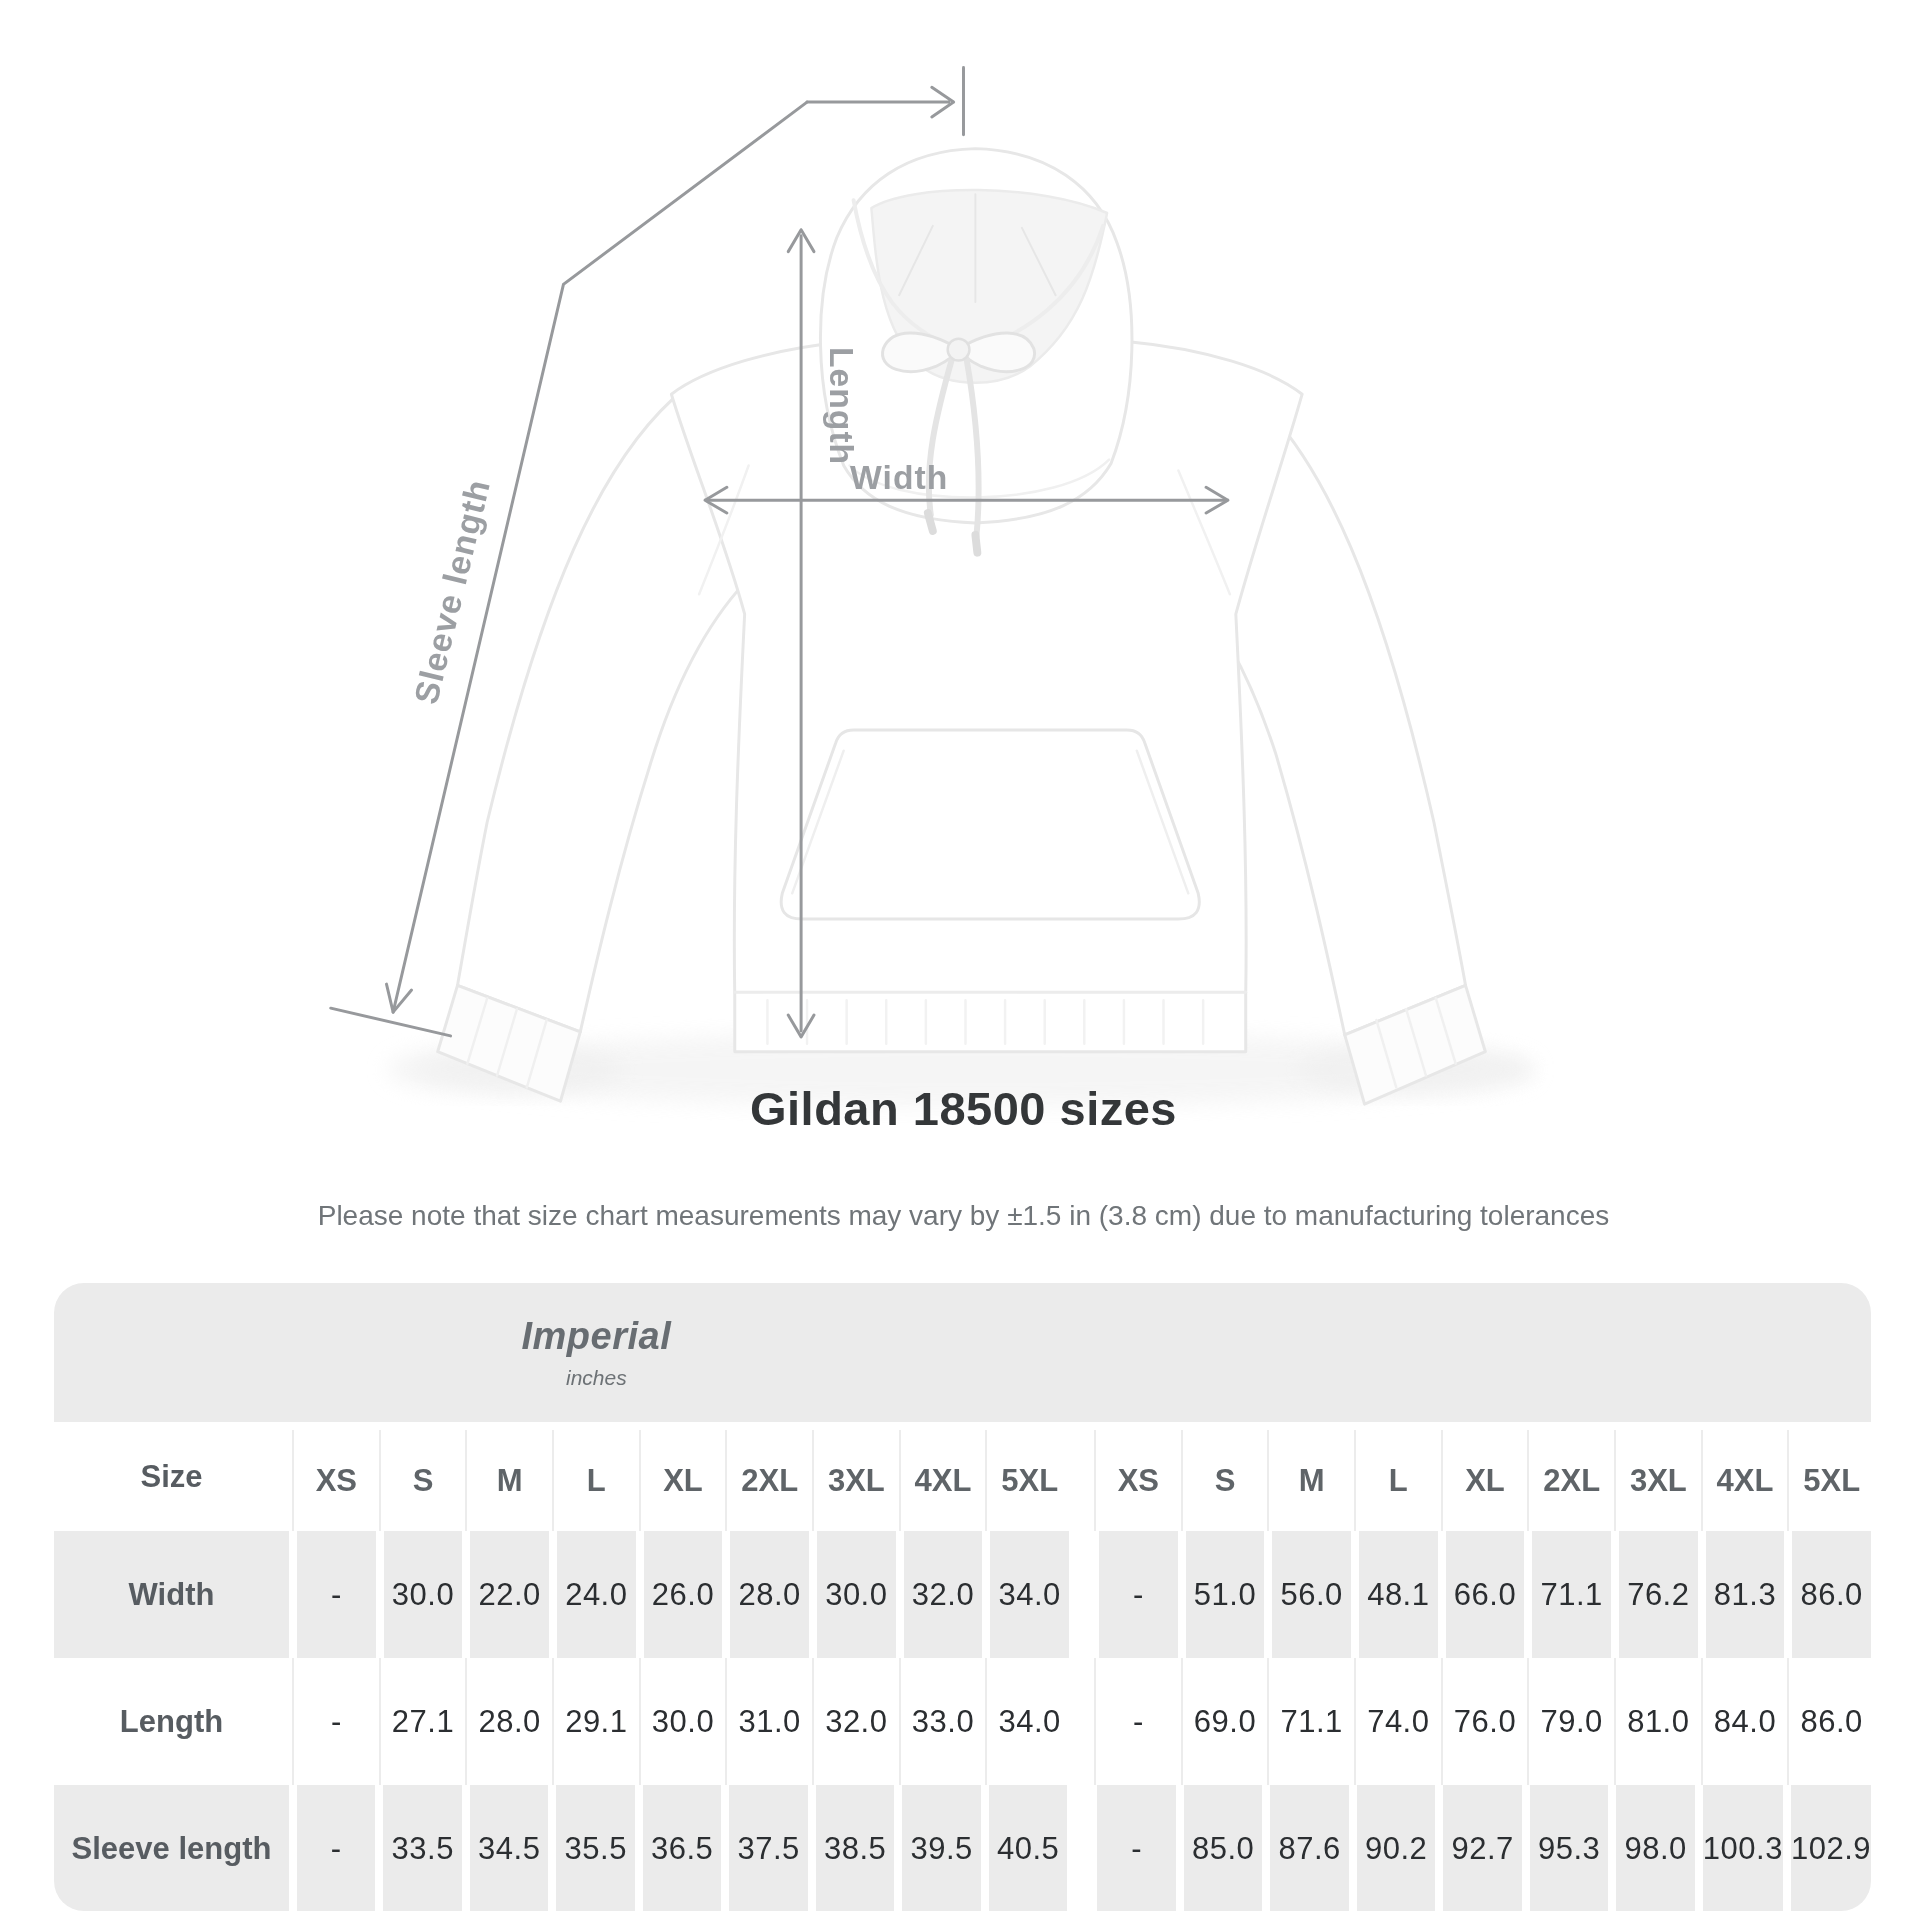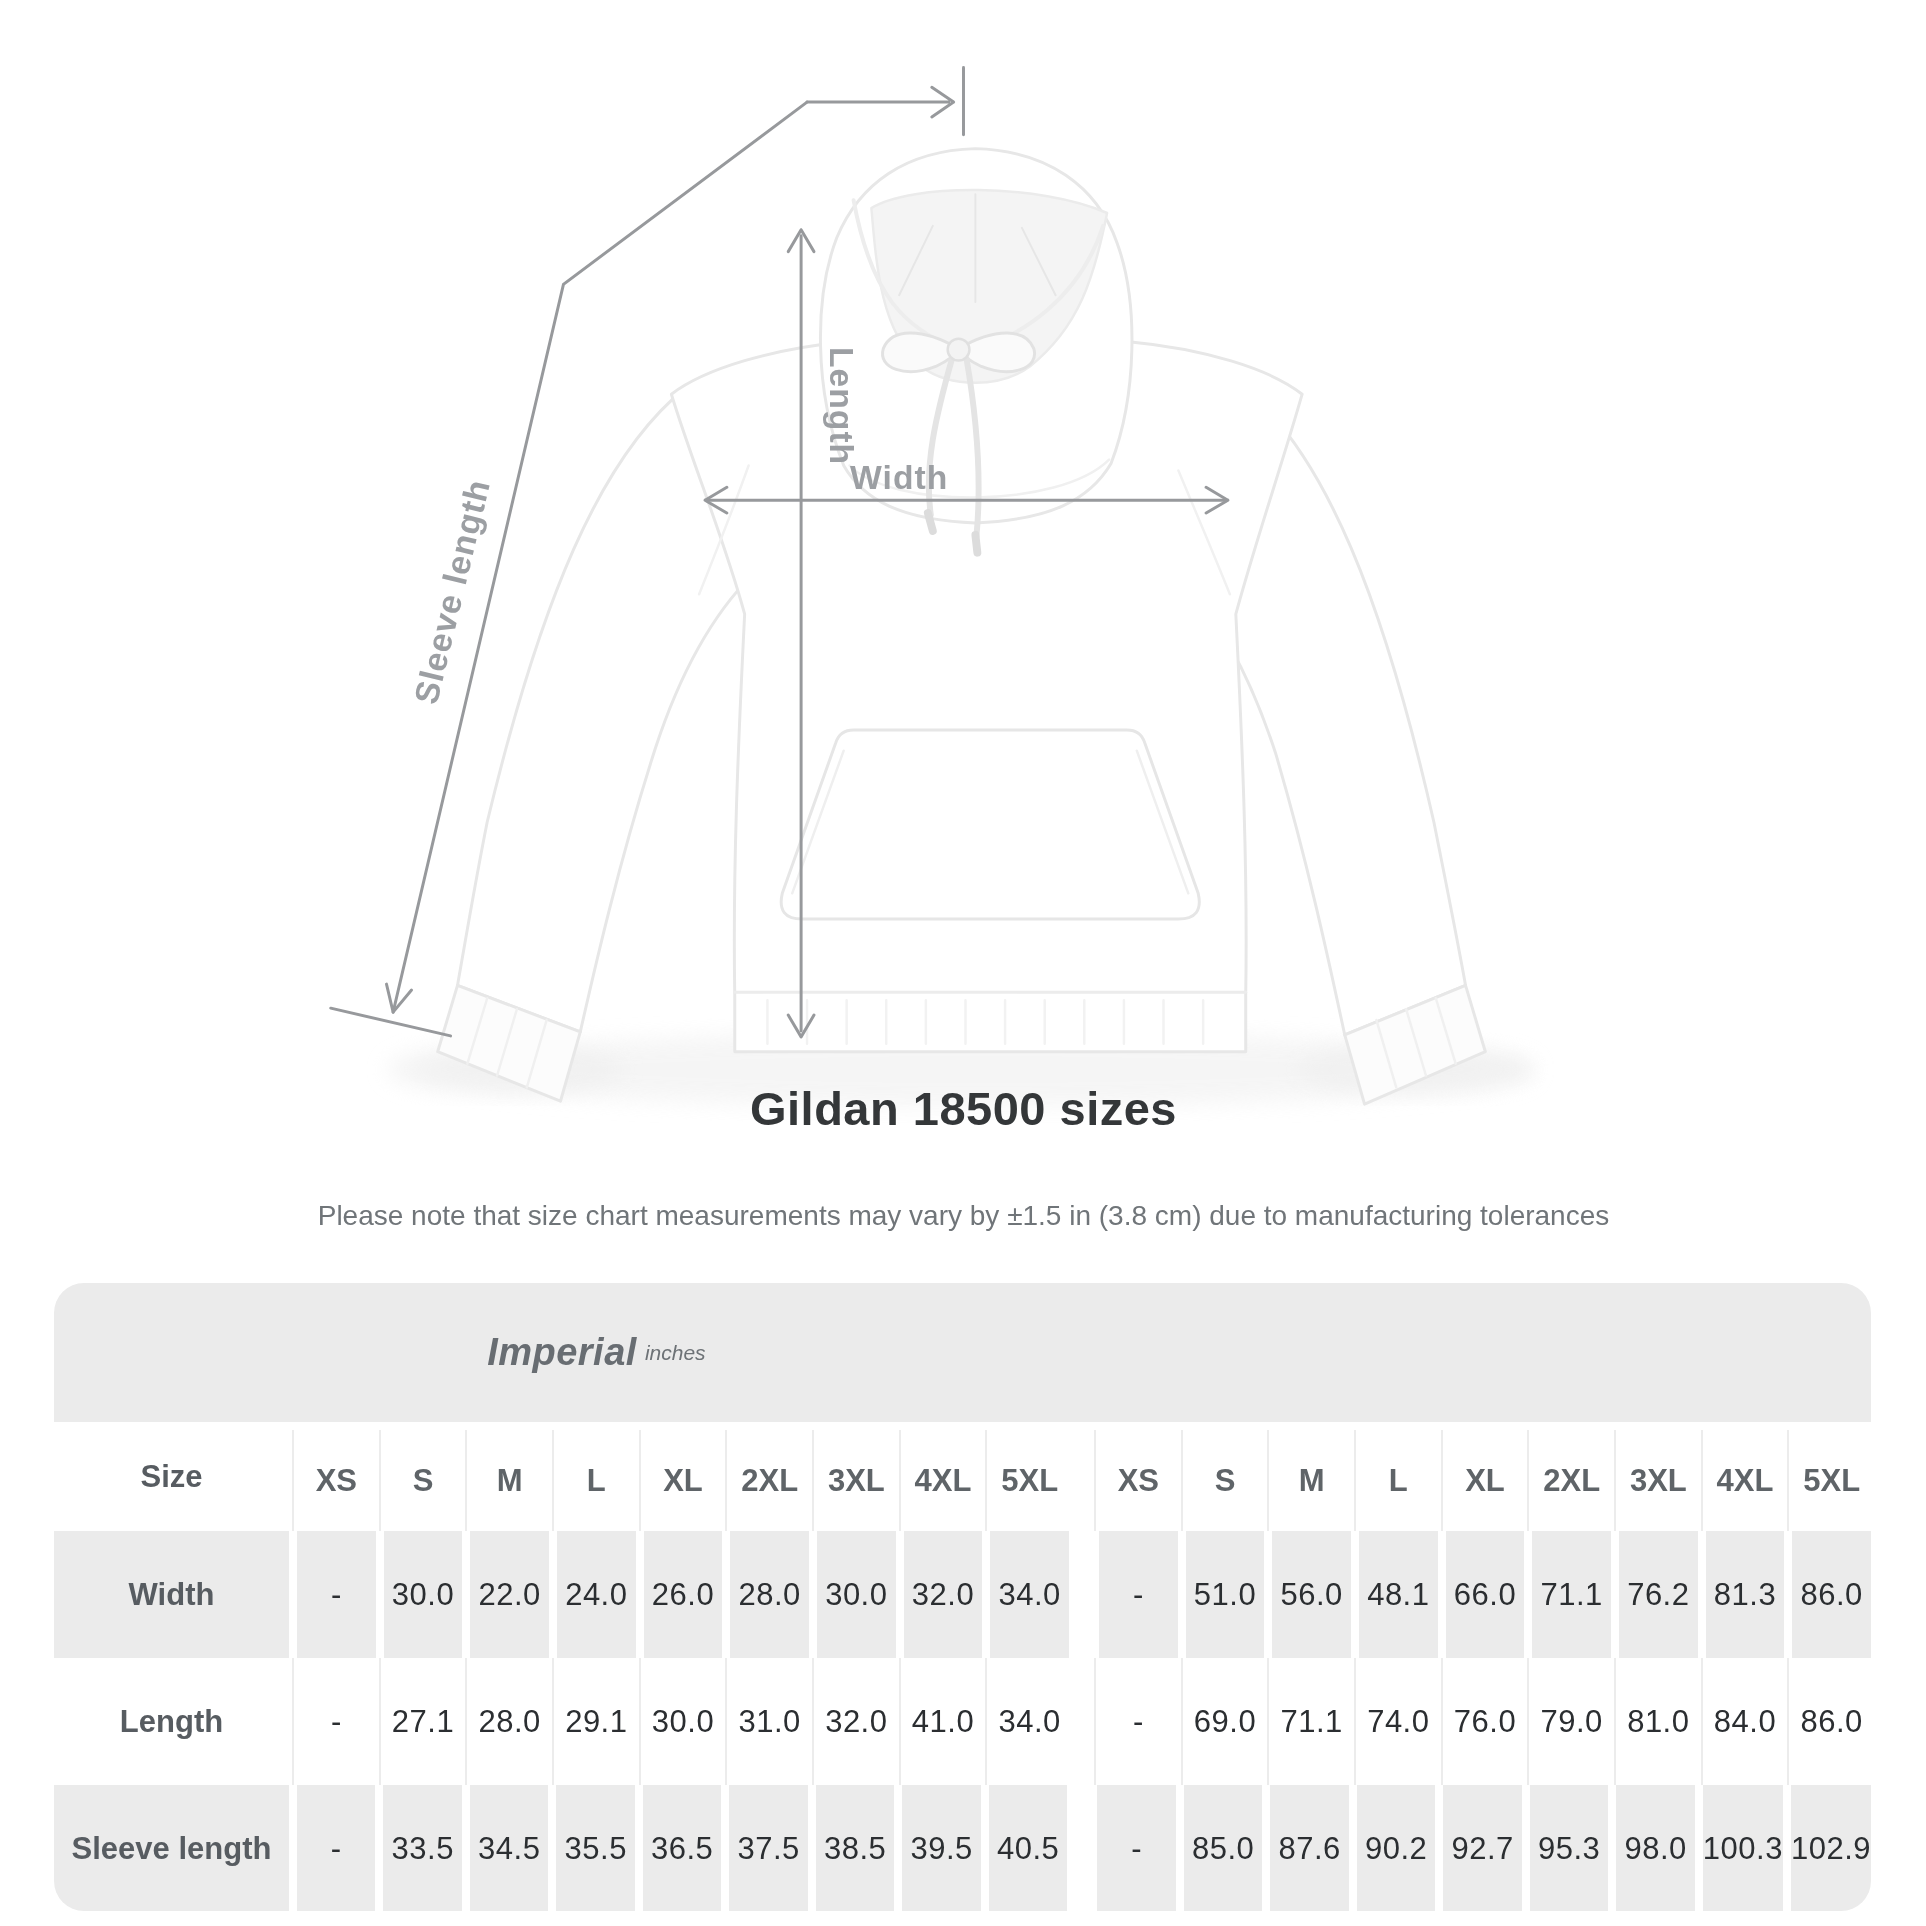--- a/index.html
+++ b/index.html
@@ -9,21 +9,21 @@
   
   #diagram{left:0;top:0;width:1927px;height:1238px;}
 
   
   #title{left:0;top:1081px;width:1927px;text-align:center;font-size:47px;font-weight:bold;color:#343739;letter-spacing:0.5px;}
   #subtitle{left:0;top:1200px;width:1927px;text-align:center;font-size:28px;color:#707579;}
 
   
   #sizetable{left:54px;top:1283px;width:1817px;height:628px;border-radius:30px;overflow:hidden;background:#ffffff;}
   .band{position:relative;height:139px;background:#ebebeb;}
-  .band .grp{position:absolute;top:0;height:100%;display:flex;flex-direction:row;justify-content:center;align-items:center;gap:8px;}
+  .band .grp{position:absolute;top:0;height:100%;display:flex;flex-direction:column;justify-content:center;align-items:center;gap:8px;}
   .band .g-imp{left:0;width:59.7%;}
   .band .g-met{left:59.7%;width:35.8%;}
   .band .gname{font-size:38px;font-weight:bold;font-style:italic;color:#686d72;letter-spacing:0.5px;}
   .band .gunit{font-size:21px;font-style:italic;color:#6d7276;}
 
   .trow{display:grid;grid-template-columns:235px repeat(9,1fr) 14px repeat(9,1fr);column-gap:8px;}
   .trow.th{height:109px;}
   .trow.tr{height:127px;}
   .cell{display:flex;align-items:center;justify-content:center;position:relative;background:transparent;}
   .trow.gray .cell{background:#ebebeb;}
@@ -177,21 +177,21 @@
 
   <div class="trow tr white">
     <div class="cell label">Length</div>
     <div class="cell v vl">-</div>
     <div class="cell v vl">27.1</div>
     <div class="cell v vl">28.0</div>
     <div class="cell v vl">29.1</div>
     <div class="cell v vl">30.0</div>
     <div class="cell v vl">31.0</div>
     <div class="cell v vl">32.0</div>
-    <div class="cell v vl">41.0</div>
+    <div class="cell v vl">33.0</div>
     <div class="cell v vl">34.0</div>
     <div class="spacer"></div>
     <div class="cell v vl">-</div>
     <div class="cell v vl">69.0</div>
     <div class="cell v vl">71.1</div>
     <div class="cell v vl">74.0</div>
     <div class="cell v vl">76.0</div>
     <div class="cell v vl">79.0</div>
     <div class="cell v vl">81.0</div>
     <div class="cell v vl">84.0</div>

